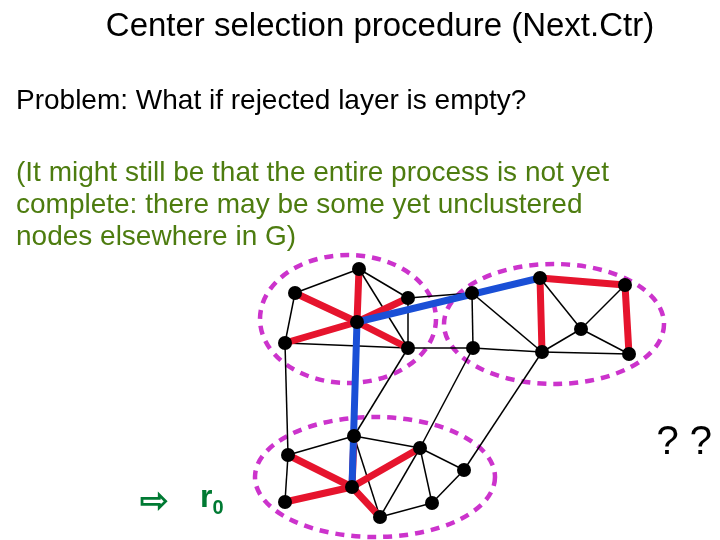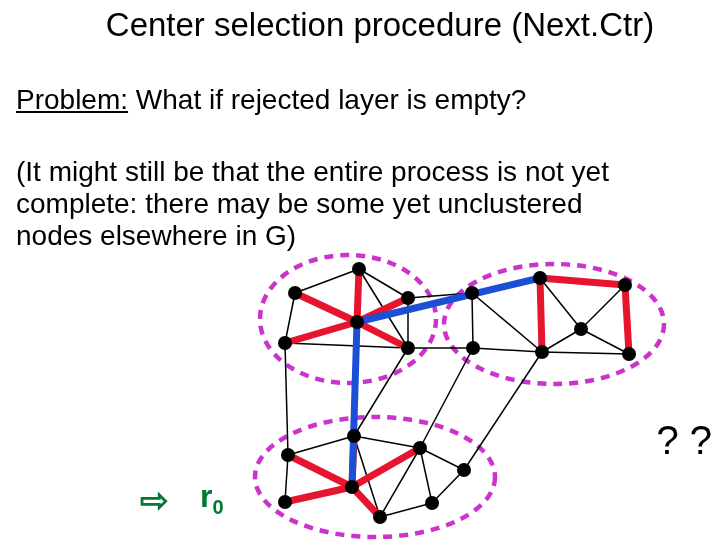--- a/index.html
+++ b/index.html
@@ -23,28 +23,28 @@
     padding-left: 20px;
   }
   .problem {
     position: absolute;
     top: 84px;
     left: 16px;
     width: 688px;
     font-size: 28px;
     color: #000;
   }
-  .problem .underline { text-decoration: underline; }
+  .problem .underline { }
   .note {
     position: absolute;
     top: 156px;
     left: 16px;
     width: 620px;
     font-size: 28px;
-    color: #000000;
+    color: #4d7c0f;
     line-height: 1.15;
   }
   .arrow {
     position: absolute;
     left: 140px;
     top: 480px;
     font-size: 34px;
     color: #007a33;
     font-weight: bold;
   }

